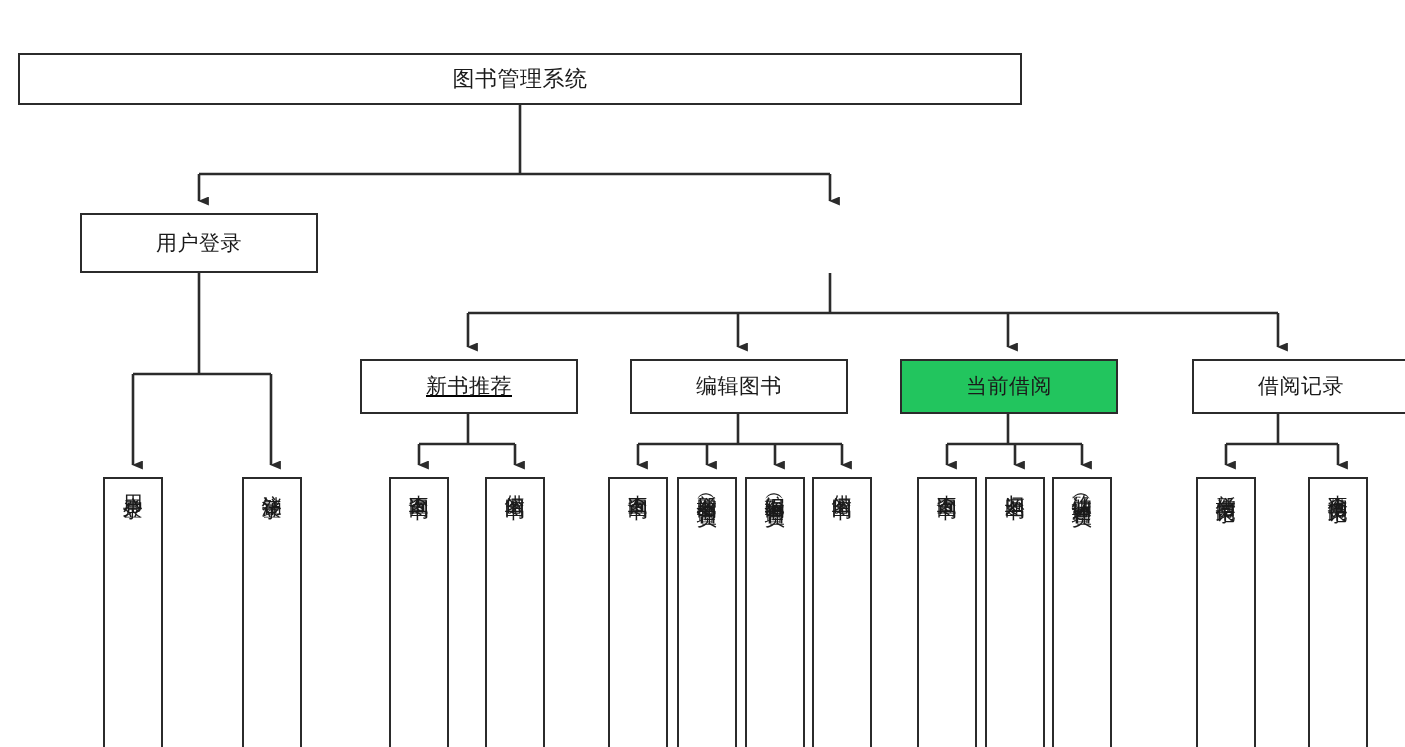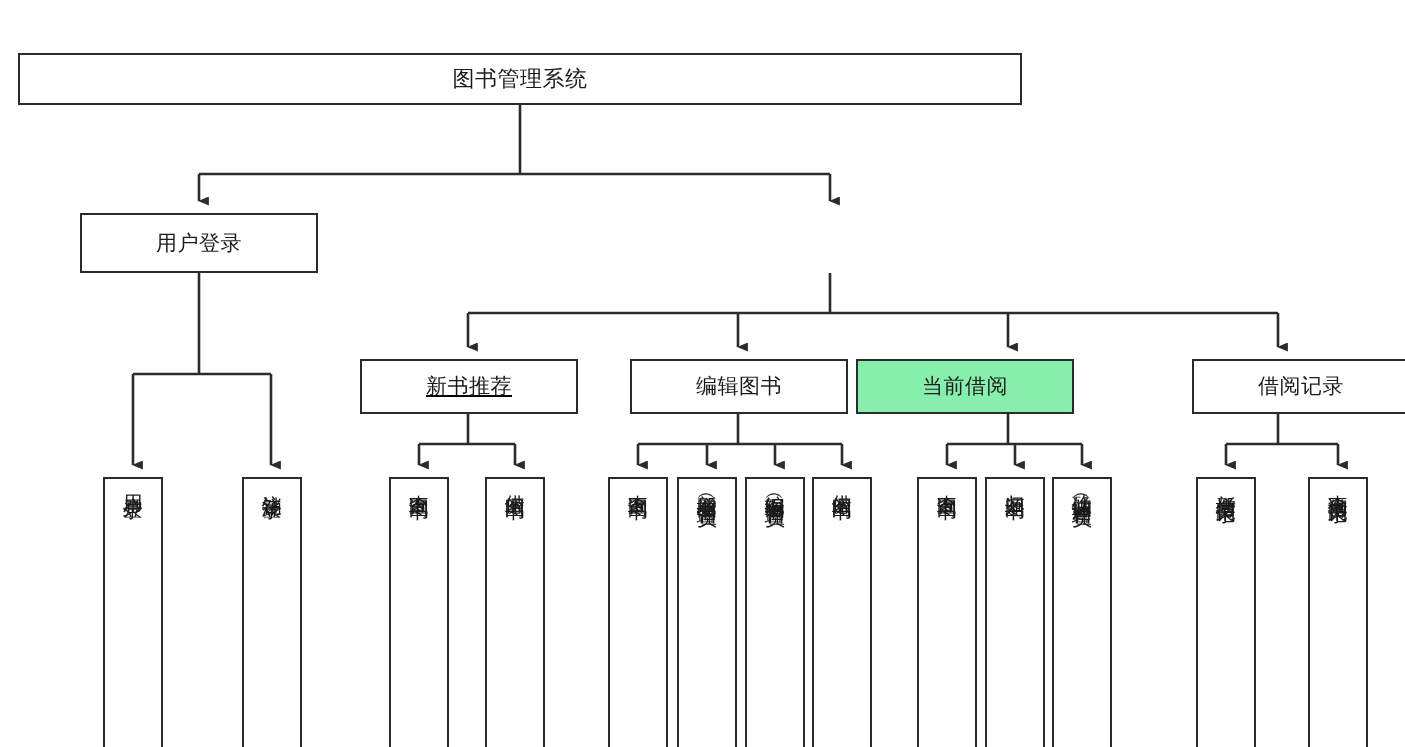--- a/index.html
+++ b/index.html
@@ -134,21 +134,21 @@
   <div class="node horizontal" style="left: 80px; top: 172px; width: 238px; height: 60px; background: rgb(255, 255, 255); border-color: rgb(43, 43, 43);">
     <span class="node-label" style="color: rgb(26, 26, 26);">用户登录</span>
   </div>
 
   <div class="node horizontal" style="left: 360px; top: 318px; width: 218px; height: 55px; background: rgb(255, 255, 255); border-color: rgb(43, 43, 43); text-decoration: underline;">
     <span class="node-label" style="color: rgb(26, 26, 26);">新书推荐</span>
   </div>
   <div class="node horizontal" style="left: 630px; top: 318px; width: 218px; height: 55px; background: rgb(255, 255, 255); border-color: rgb(43, 43, 43);">
     <span class="node-label" style="color: rgb(26, 26, 26);">编辑图书</span>
   </div>
-  <div class="node horizontal" style="left: 856px; top: 318px; width: 218px; height: 55px; background: #86efac; border-color: rgb(43, 43, 43);">
+  <div class="node horizontal" style="left: 900px; top: 318px; width: 218px; height: 55px; background: #22c55e; border-color: rgb(43, 43, 43);">
     <span class="node-label" style="color: rgb(26, 26, 26);">当前借阅</span>
   </div>
   <div class="node horizontal" style="left: 1192px; top: 318px; width: 218px; height: 55px; background: rgb(255, 255, 255); border-color: rgb(43, 43, 43);">
     <span class="node-label" style="color: rgb(26, 26, 26);">借阅记录</span>
   </div>
 
   <div class="node vertical" style="left: 103px; top: 436px; width: 60px; height: 297px; background: rgb(255, 255, 255); border-color: rgb(43, 43, 43);">
     <span class="node-label" style="color: rgb(26, 26, 26);">用户登录</span>
   </div>
   <div class="node vertical" style="left: 242px; top: 436px; width: 60px; height: 297px; background: rgb(255, 255, 255); border-color: rgb(43, 43, 43);">

